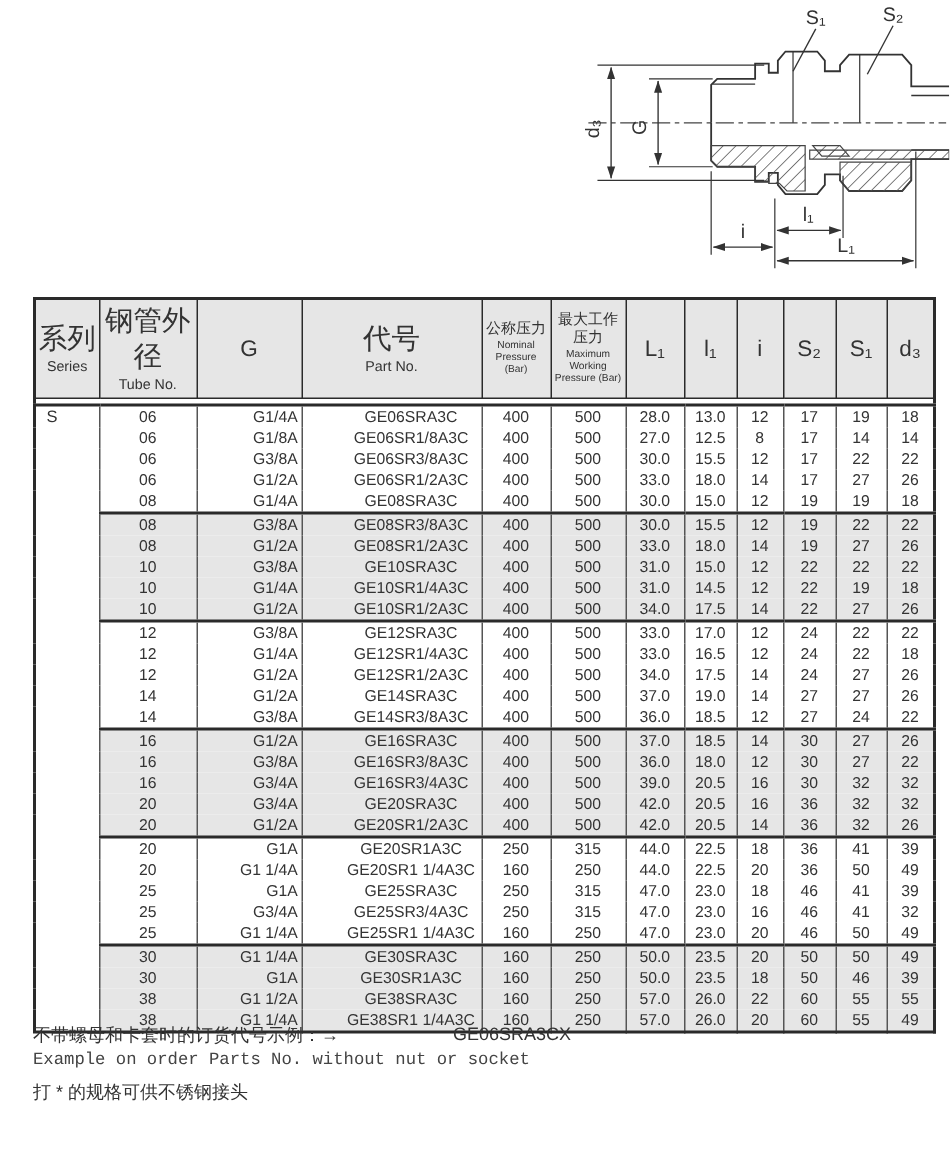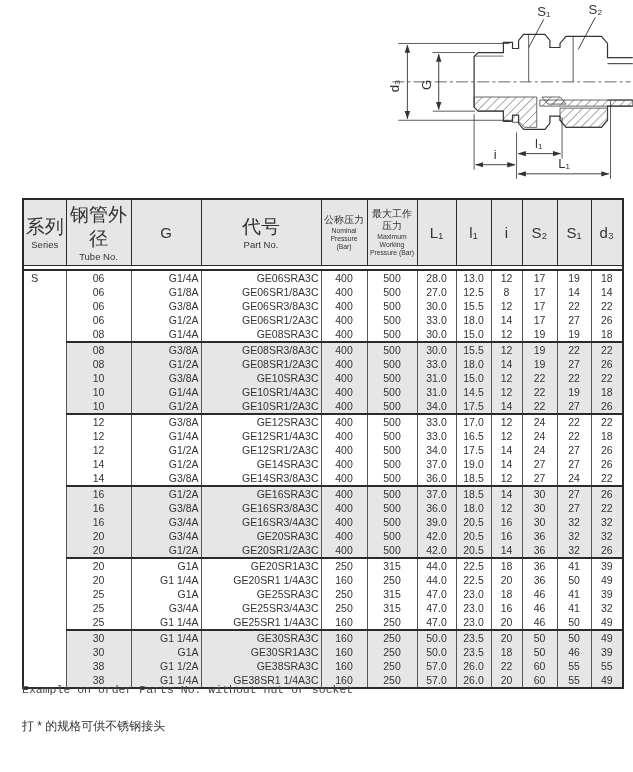--- a/index.html
+++ b/index.html
@@ -28,36 +28,36 @@
   .h-cn.sm{font-size:10px;line-height:1.2;}
   .h-en{font-size:9.5px;margin-top:1px;line-height:1.15;text-align:center;}
   .h-en.sm{font-size:6.8px;line-height:1.2;}
   .h-sym{font-size:15px;}
   #spec-table td{
     border-left:1px solid #555;border-right:1px solid #555;
     text-align:center;height:14px;padding:0 2px;line-height:1;
     background:#fff;
   }
   #spec-table td.c1{text-align:right;padding-left:9px;}
-  #spec-table td.c2{text-align:right;padding-left:28px;}
+  #spec-table td.c2{text-align:center;padding-left:28px;}
   #spec-table td.gt{border-top:2px solid #2a2a2a;}
   #spec-table td.series{
     background:#fff;vertical-align:top;text-align:left;
     padding:2px 0 0 7px;font-size:11px;border-left:2px solid #2a2a2a;
   }
   #spec-table tr.shaded td{background:#e6e6e6;}
   #spec-table tr.shaded td.series{background:#fff;}
   #spec-table td.spacer{height:3px;border-left:none;border-right:none;background:#fff;padding:0;}
 
   
   .footer{position:absolute;left:22px;top:682px;width:600px;font-size:12px;color:#333;}
   .footer .row1{position:relative;height:17px;}
   .footer .code{position:absolute;left:280px;top:0;color:#333;}
   .footer .en{color:#444;font-size:11.5px;margin-top:1px;font-family:Liberation Mono, monospace;}
-  .footer .cn2{margin-top:22px;}
+  .footer .cn2{margin-top:7px;}
 </style>
 </head>
 <body>
 
 <div class="page">
 
   <svg class="drawing" viewBox="0 0 240 188">
     <defs>
       <pattern id="hatch" width="6" height="6" patternUnits="userSpaceOnUse" patternTransform="rotate(45)">
         <line x1="0" y1="0" x2="0" y2="6" stroke="#555" stroke-width="1"></line>
@@ -555,17 +555,21 @@
             <td class="c7">20</td>
             <td class="c8">60</td>
             <td class="c9">55</td>
             <td class="c10">49</td>
           </tr>
         </tbody>
       </table>
   </div>
 
   <div class="footer">
+    <div class="row1">
+      <span>不带螺母和卡套时的订货代号示例：→</span>
+      <span class="code">GE06SRA3CX</span>
+    </div>
     <div class="en">Example on order Parts No. without nut or socket</div>
     <div class="cn2">打 * 的规格可供不锈钢接头</div>
   </div>
 
 </div>
 
 </body></html>

